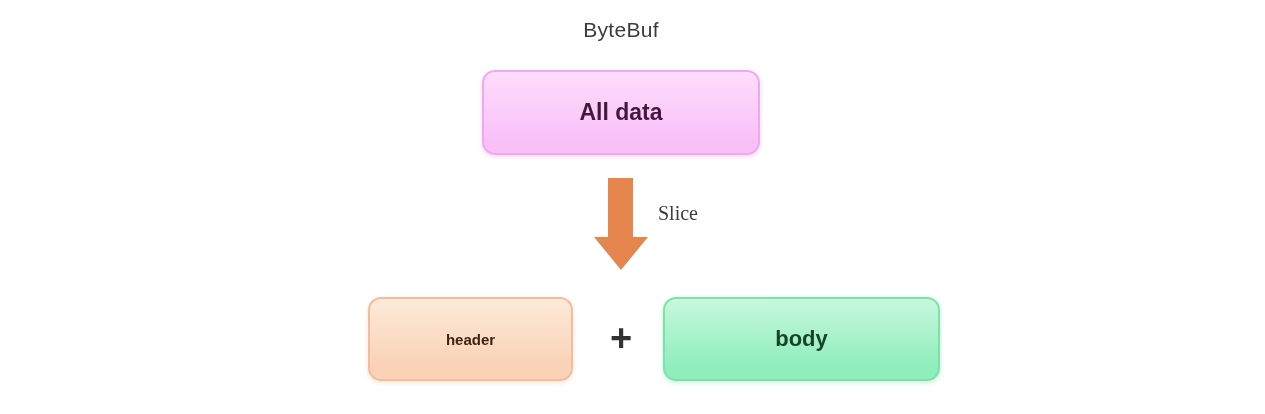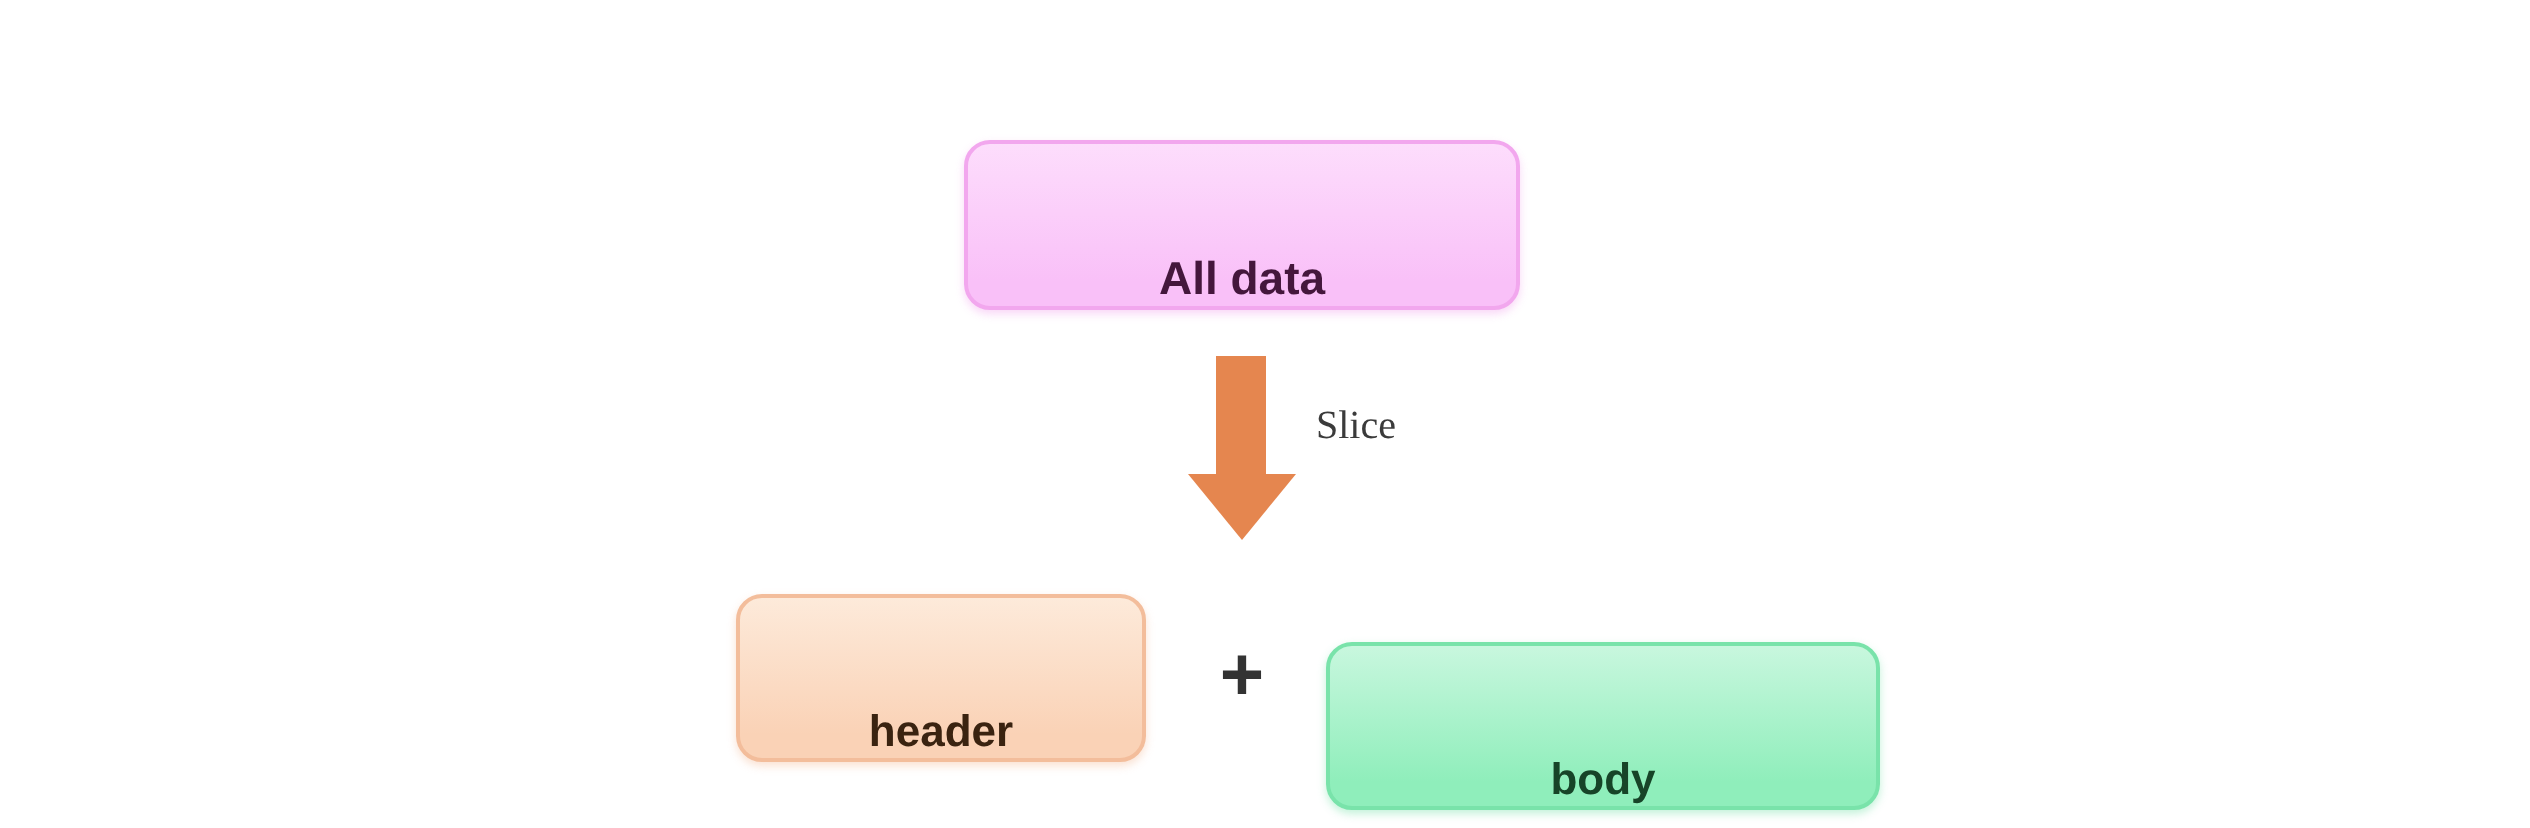--- a/index.html
+++ b/index.html
@@ -23,21 +23,21 @@
     text-align: center;
     font-size: 21px;
     color: var(--text-muted, #3b3b3b);
     letter-spacing: 0.3px;
   }
   .node {
     position: absolute;
     box-sizing: border-box;
     border-radius: 13px;
     display: flex;
-    align-items: flex-end;
+    align-items: center;
     justify-content: center;
     font-weight: bold;
     font-size: 23px;
   }
   .node-alldata {
     left: 482px;
     top: 70px;
     width: 278px;
     height: 85px;
     background: linear-gradient(180deg, var(--pink-fill-top) 0%, var(--pink-fill-bottom) 85%);
@@ -47,33 +47,32 @@
   }
   .node-header {
     left: 368px;
     top: 297px;
     width: 205px;
     height: 84px;
     background: linear-gradient(180deg, var(--peach-fill-top) 0%, var(--peach-fill-bottom) 85%);
     border: 2px solid var(--peach-border);
     box-shadow: 0 2px 4px rgba(243, 189, 155, 0.45);
     color: var(--peach-text);
-    font-size: 22px;
+    font-size: 15px;
   }
   .node-body {
     left: 663px;
     top: 297px;
     width: 277px;
     height: 84px;
     background: linear-gradient(180deg, var(--green-fill-top) 0%, var(--green-fill-bottom) 85%);
     border: 2px solid var(--green-border);
     box-shadow: 0 2px 4px rgba(121, 227, 170, 0.45);
     color: var(--green-text);
     font-size: 22px;
-    margin-top: 24px;
   }
   .arrow-shaft {
     position: absolute;
     left: 608px;
     top: 178px;
     width: 25px;
     height: 60px;
     background: var(--arrow-orange);
   }
   .arrow-head {
@@ -104,20 +103,21 @@
     font-weight: bold;
     color: var(--plus-color, #333333);
     line-height: 1.3;
   }
 </style>
 </head>
 <body>
 
 <div class="canvas">
 
+  <div class="caption">ByteBuf</div>
 
   <div class="node node-alldata">
     <span>All data</span>
   </div>
 
   <div class="arrow-shaft"></div>
   <div class="arrow-head"></div>
 
   <div class="slice-label">Slice</div>
 

